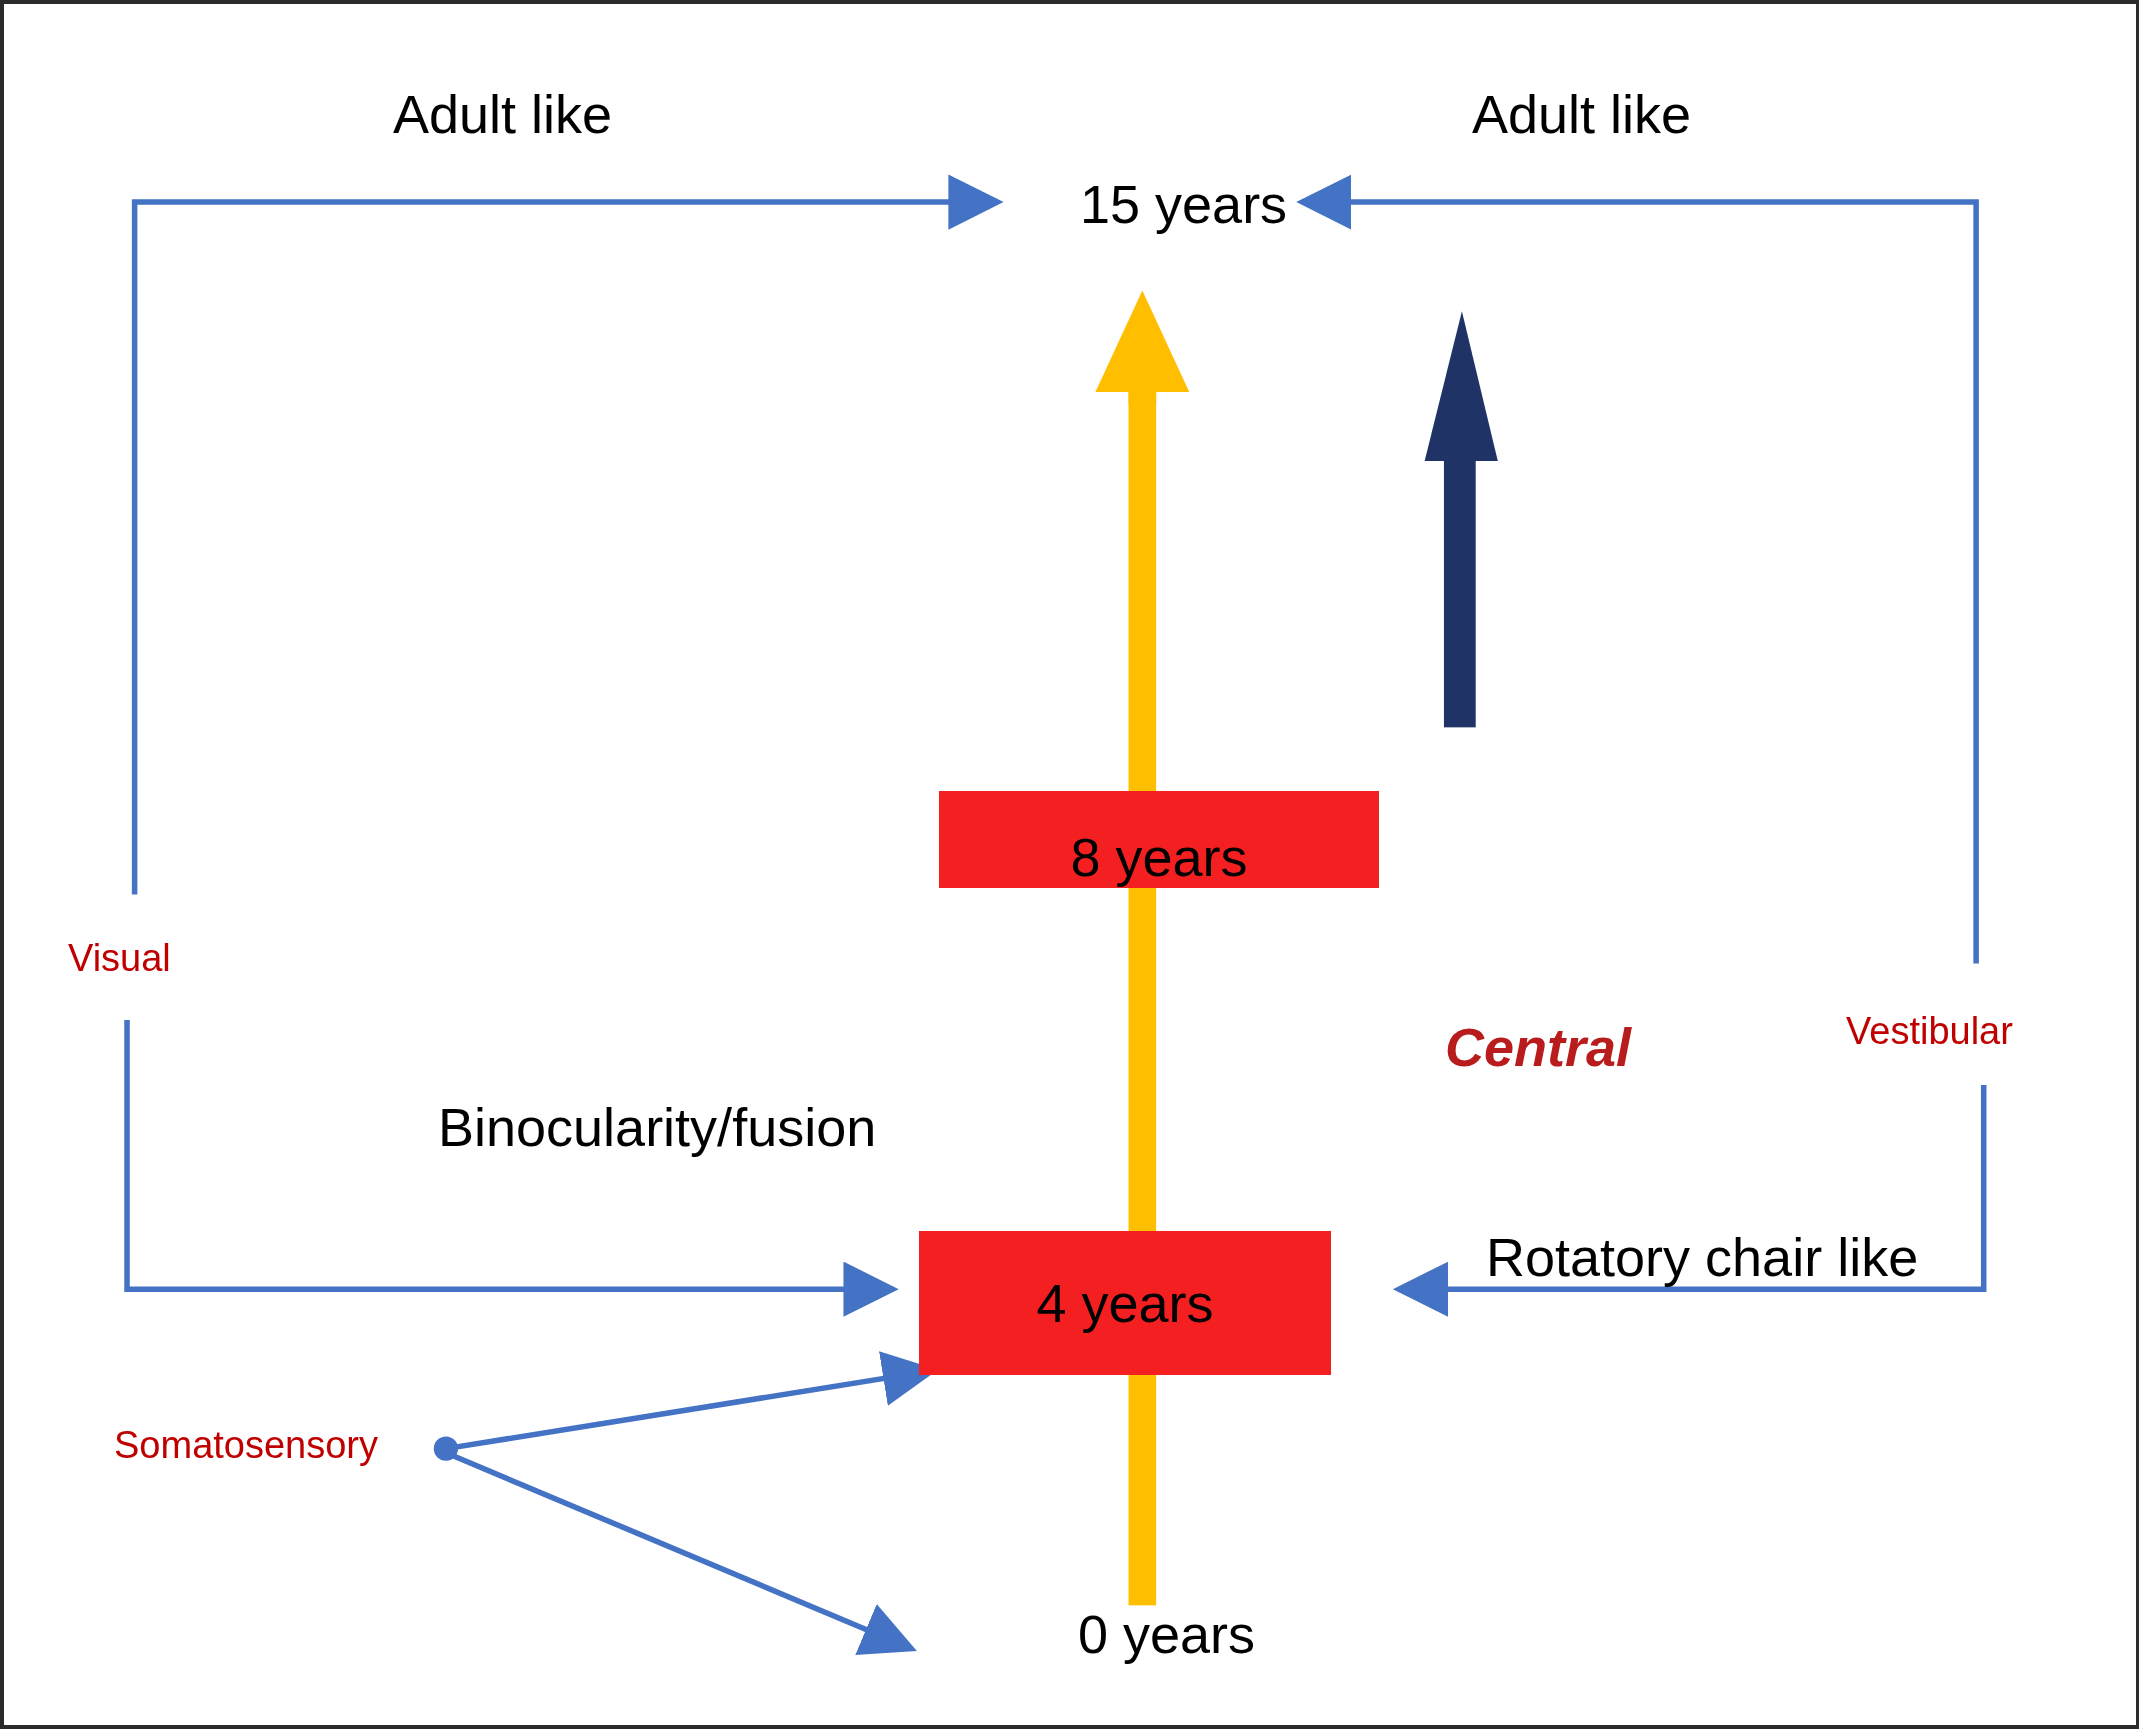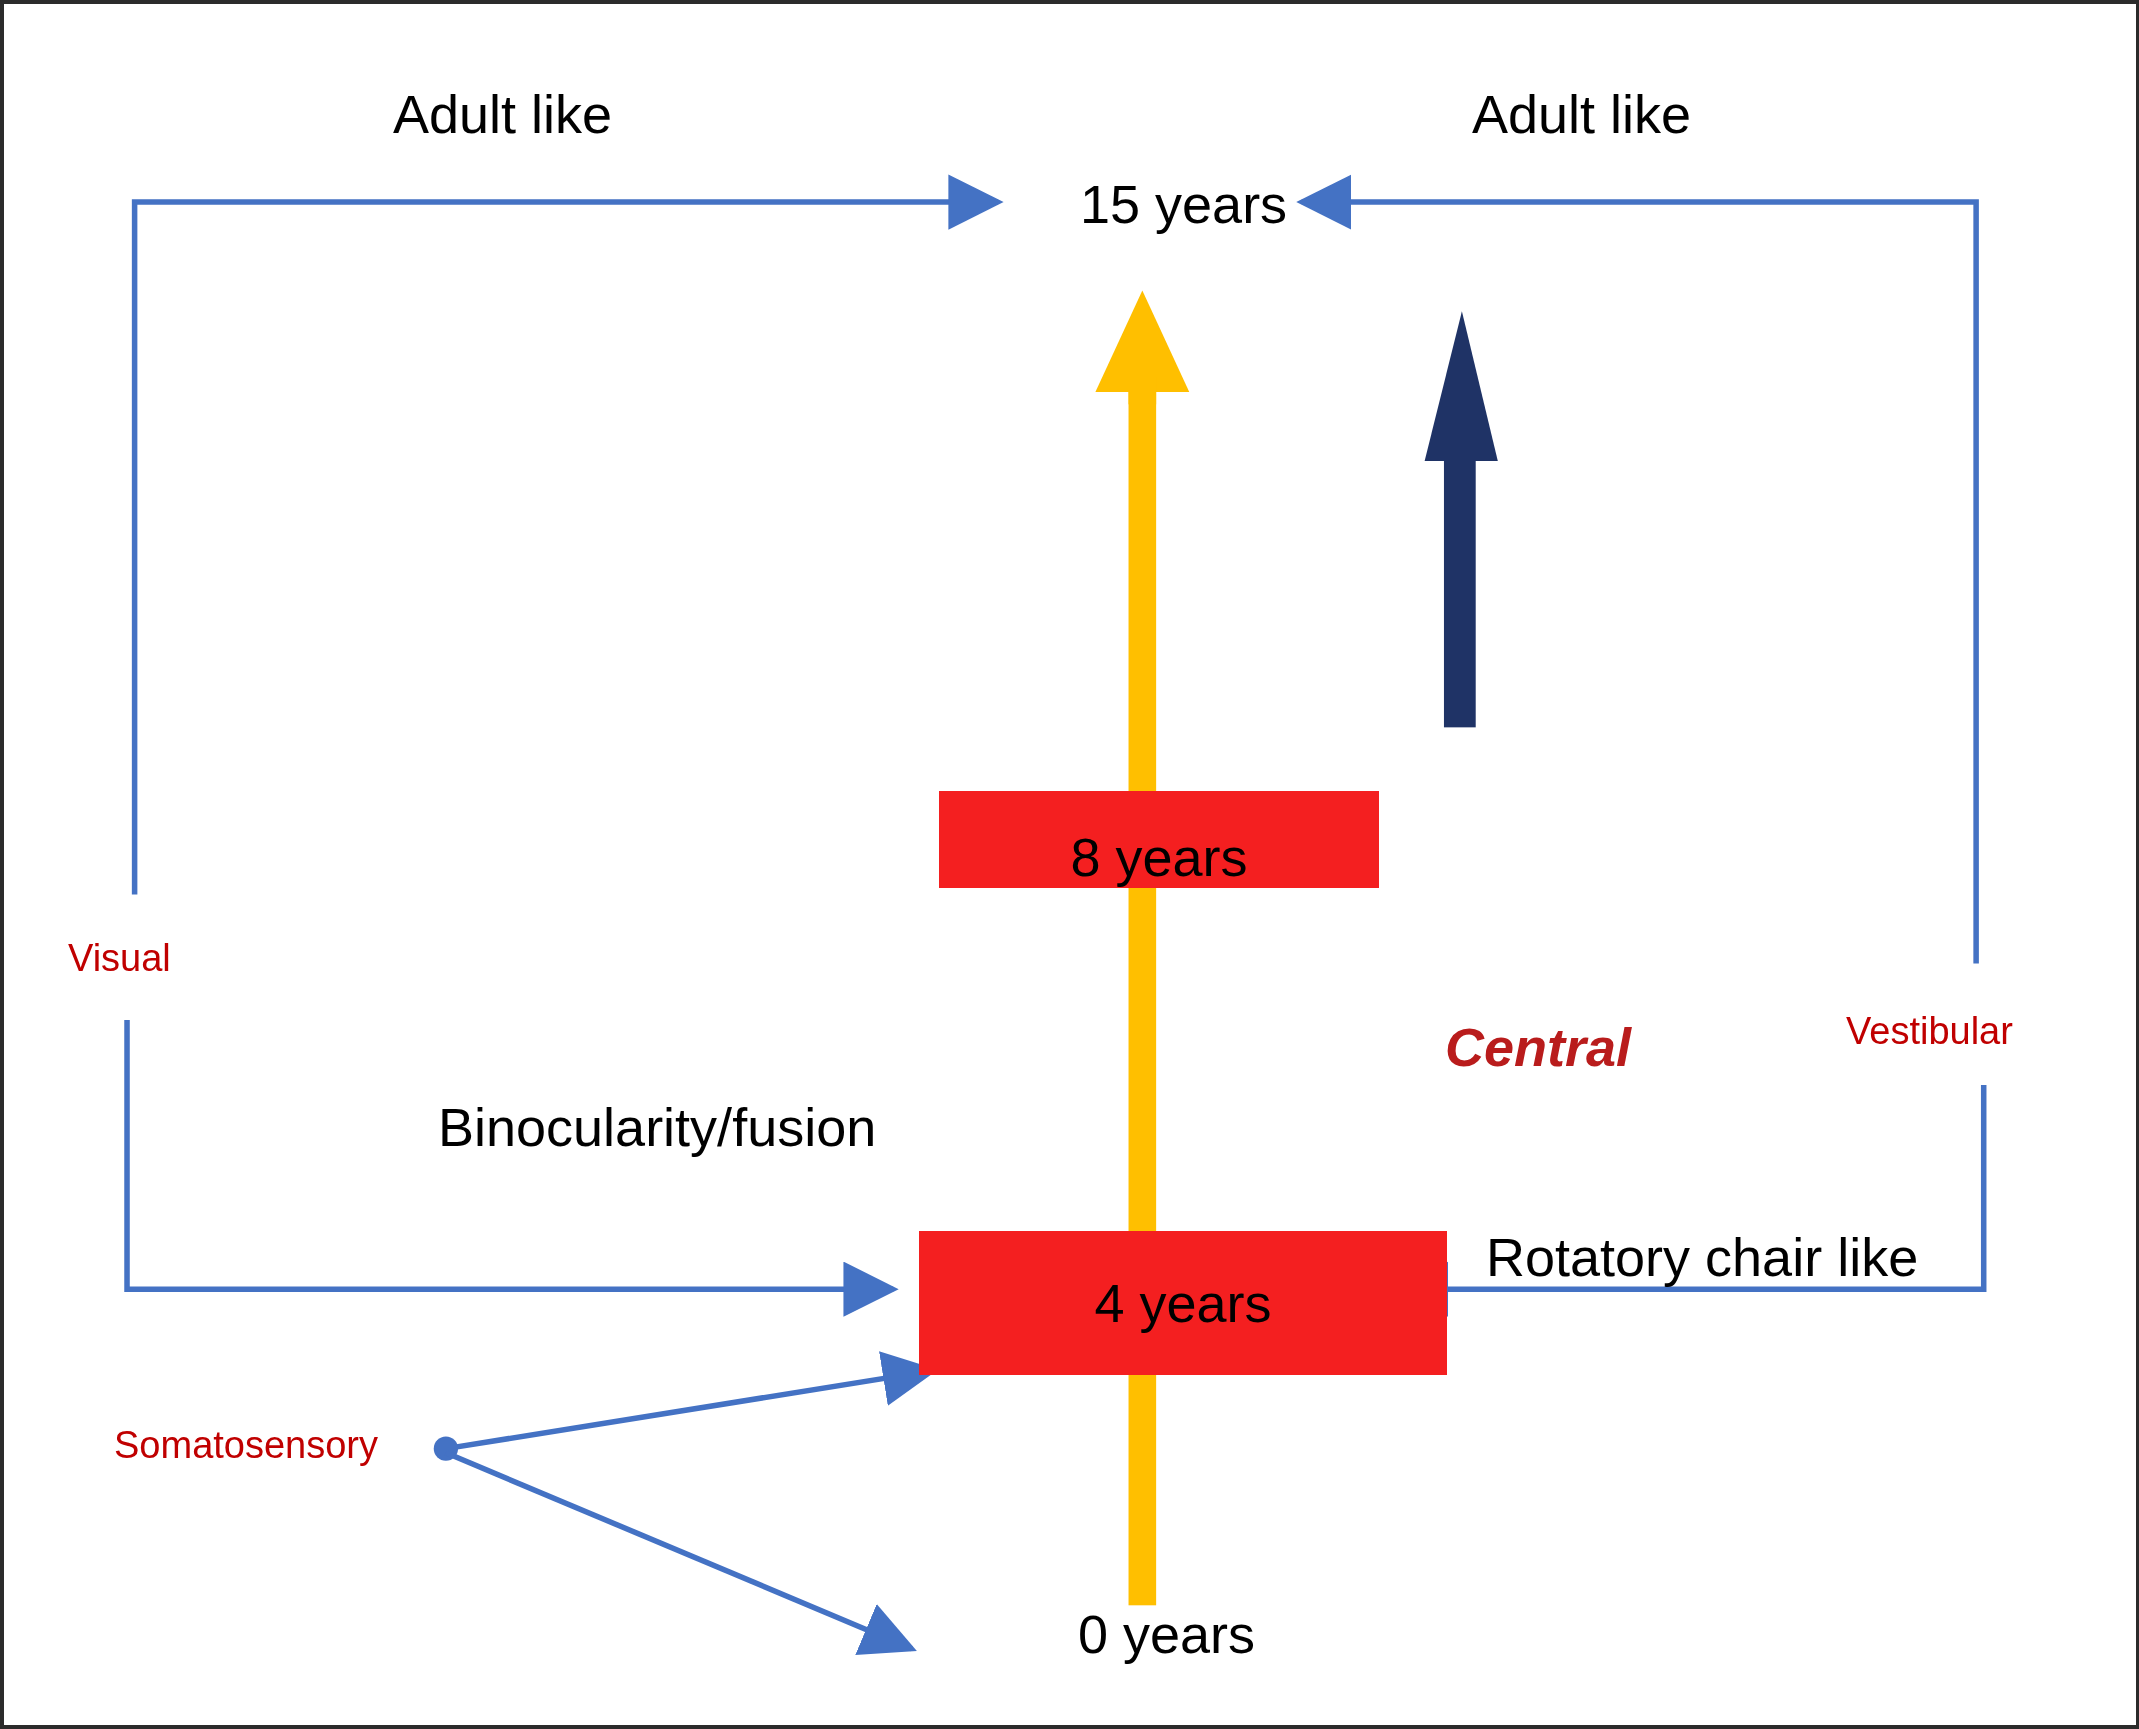--- a/index.html
+++ b/index.html
@@ -115,21 +115,21 @@
   <div class="lbl lbl-black" style="left:1443px; top:83px;">Adult like</div>
 
   <div class="lbl lbl-black" style="left:1051px; top:173px;">15 years</div>
 
   <div class="lbl lbl-black" style="left:1049px; top:1603px;">0 years</div>
 
   <div class="milestone-box" style="left:935px; top:787px; width:440px; height:97px;align-items:flex-end;">
     <span>8 years</span>
   </div>
 
-  <div class="milestone-box" style="left:915px; top:1227px; width:528px; height:144px;">
+  <div class="milestone-box" style="left:915px; top:1227px; width:412px; height:144px;">
     <span>4 years</span>
   </div>
 
   <div class="lbl lbl-red" style="left:64px; top:935px;">Visual</div>
 
   <div class="lbl lbl-red" style="left:110px; top:1422px;">Somatosensory</div>
 
   <div class="lbl lbl-red" style="left:1842px; top:1008px;">Vestibular</div>
 
   <div class="lbl lbl-orange-italic" style="left:1441px; top:1016px;">Central</div>

